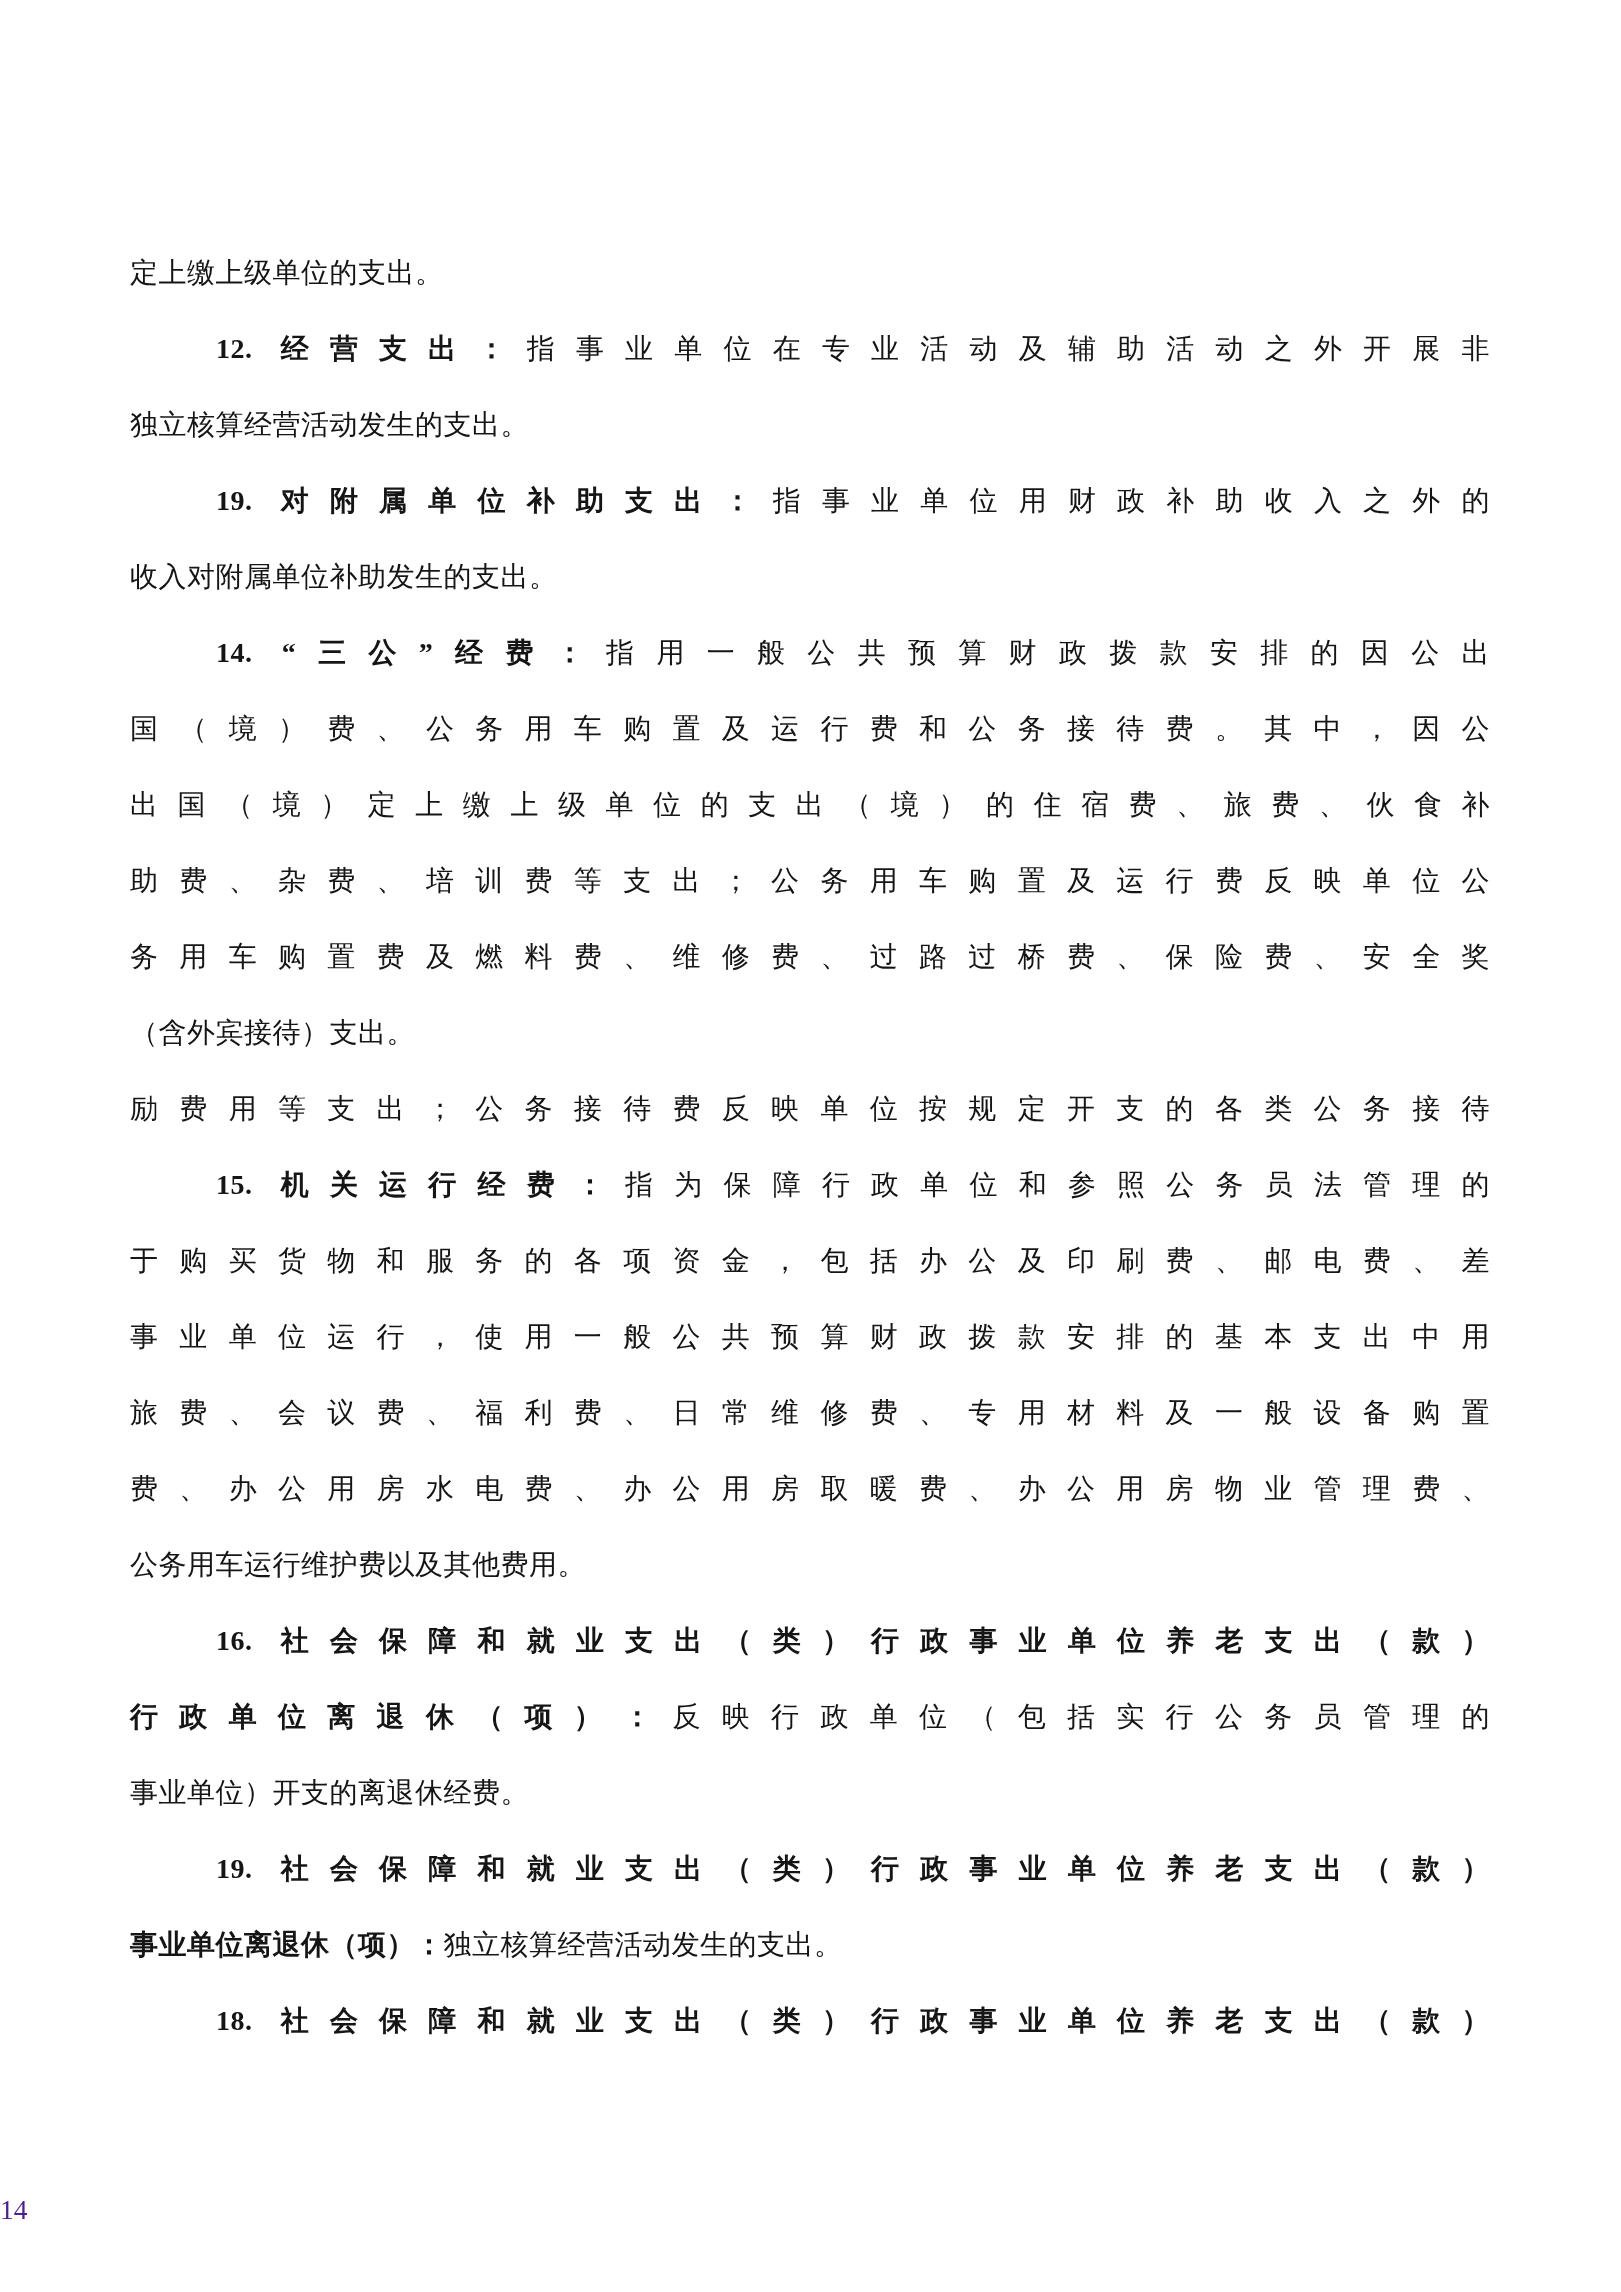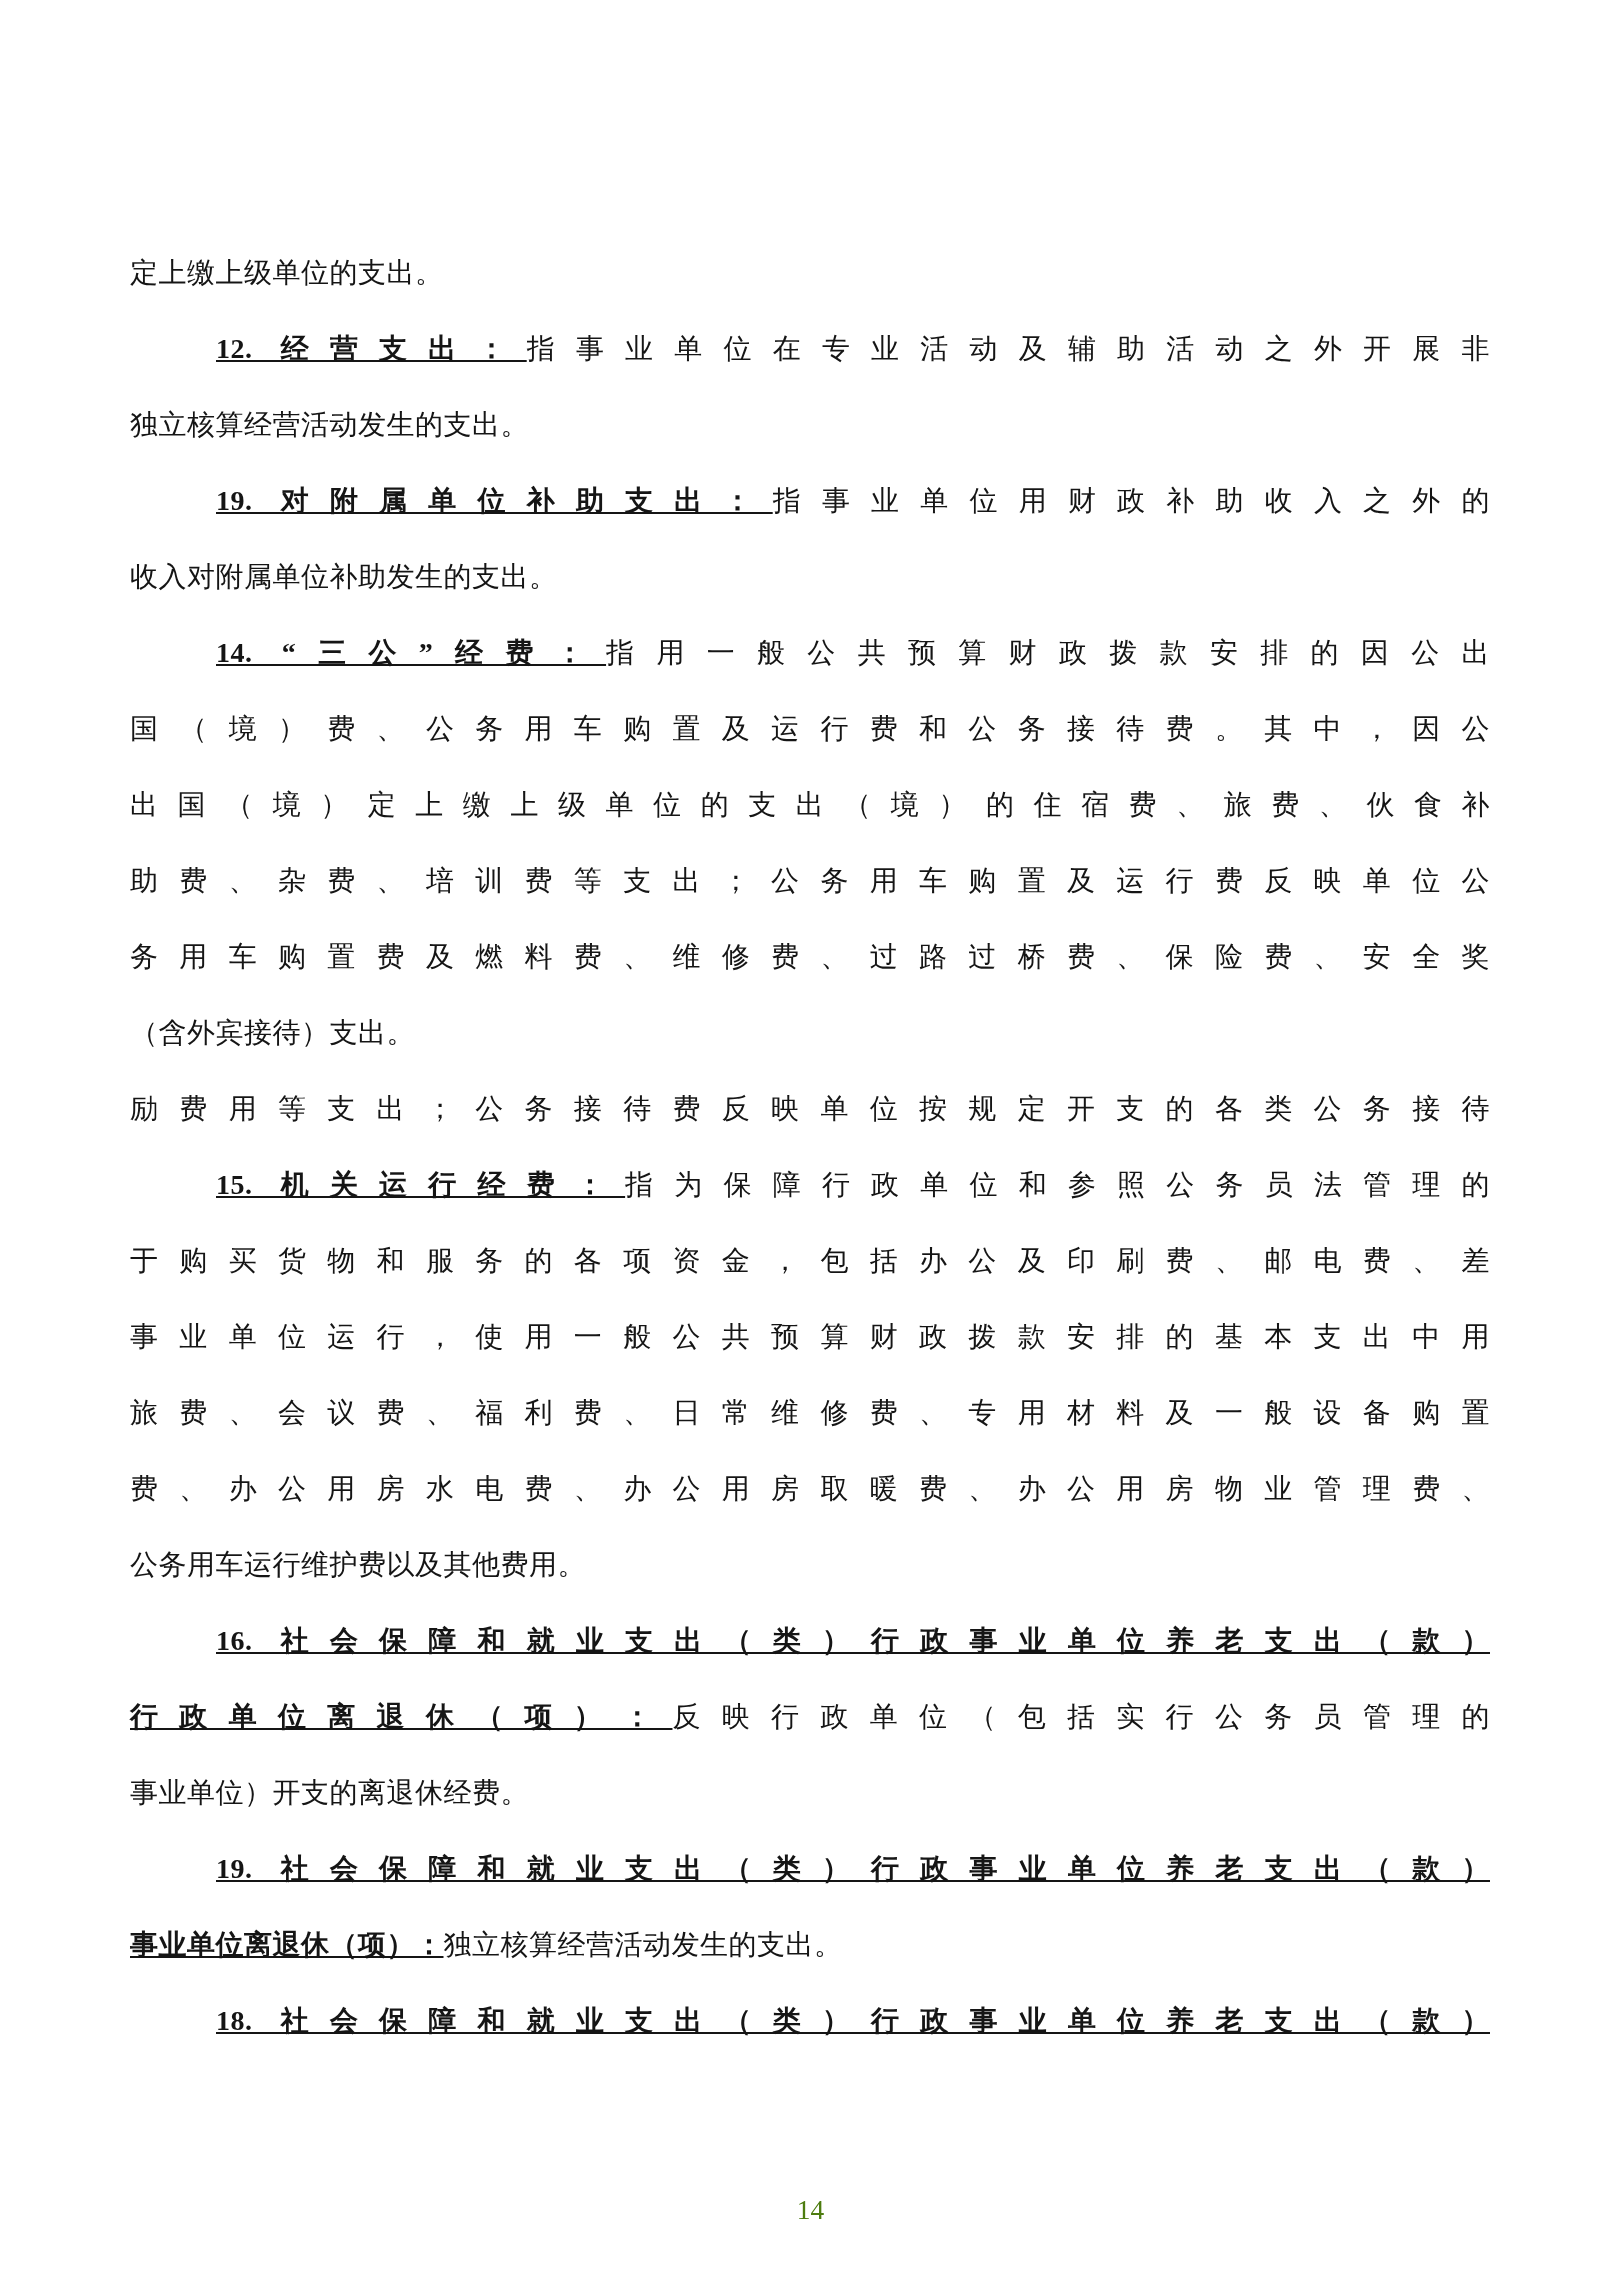--- a/index.html
+++ b/index.html
@@ -34,31 +34,29 @@
   }
   .line.indent {
     text-indent: 86px;
   }
   .line.fill {
     text-align: justify;
     text-align-last: justify;
   }
   .bold {
     font-weight: bold;
-    text-decoration: underline;
   }
   .page-number {
     position: absolute;
     top: 2194px;
     left: 0;
     width: 100%;
-    text-align: center;
     font-size: 27.4px;
     line-height: 33px;
-    color: #4d7c0f;
+    color: #4c1d95;
   }
 </style>
 </head>
 <body>
 
 <div class="page">
   <div class="doc-body">
       <div class="line"><span>定上缴上级单位的支出。</span></div>
       <div class="line fill indent"><span class="bold">12. 经营支出：</span><span>指事业单位在专业活动及辅助活动之外开展非</span></div>
       <div class="line"><span>独立核算经营活动发生的支出。</span></div>

